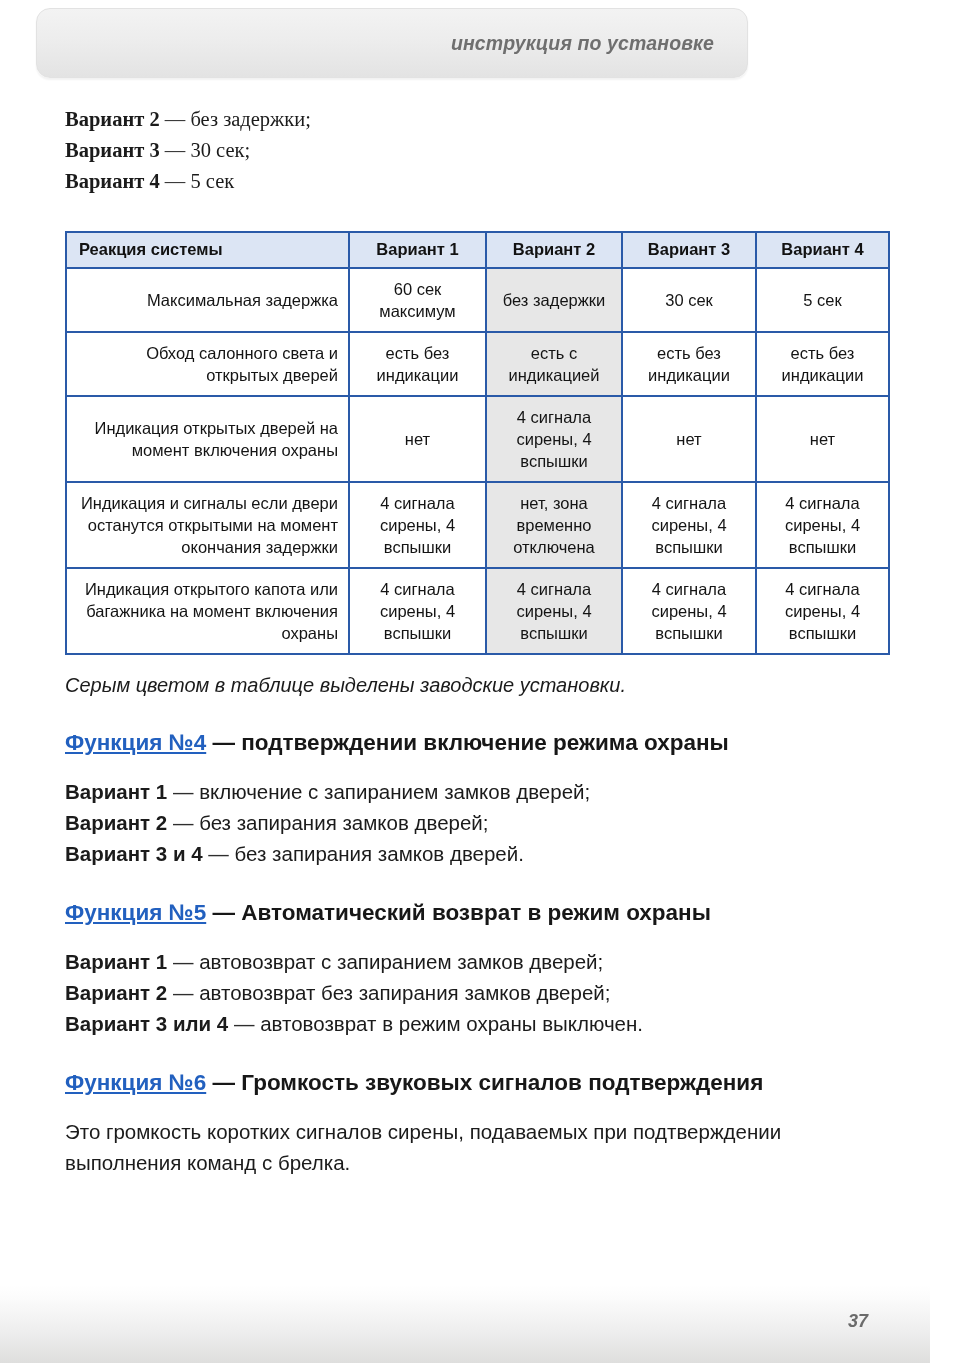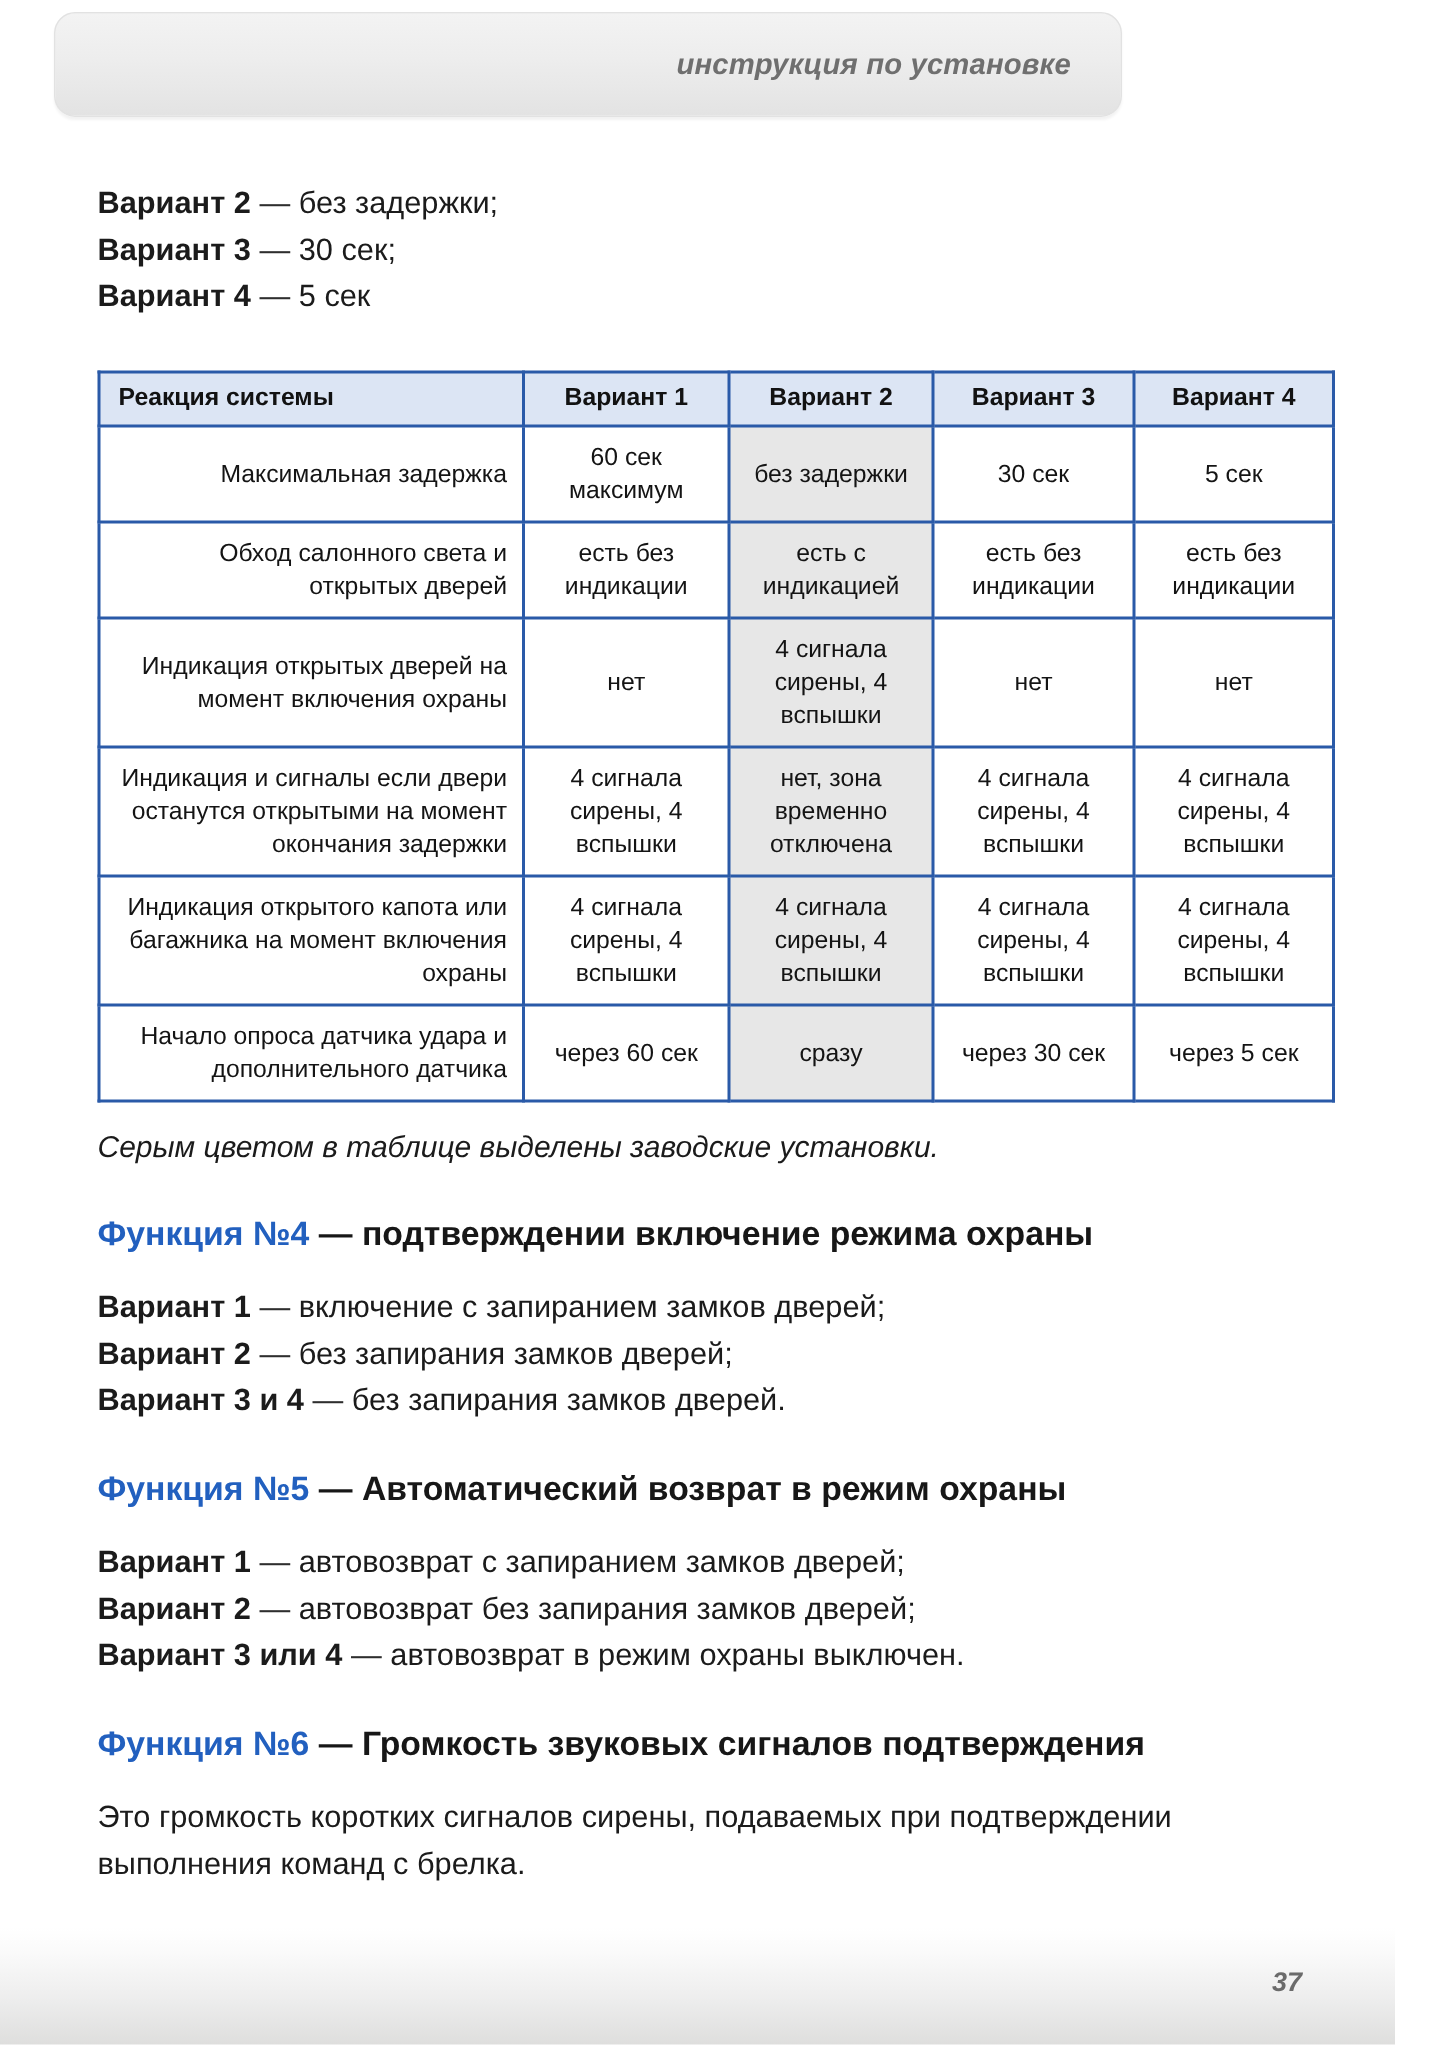--- a/index.html
+++ b/index.html
@@ -71,21 +71,21 @@
     font-weight: bold;
   }
   .variant-line .vl-dash {
     font-weight: normal;
     color: #2e2e2e;
   }
   .variant-line .vl-text {
     font-weight: normal;
   }
 
-  .block-intro { margin-top: 16px; }
+  .block-intro { margin-top: 0px; font-family: Liberation Serif, serif; }
 
   
   .table-wrap {
     margin-top: 34px;
   }
   table.spec {
     border-collapse: collapse;
     width: 823px;
     table-layout: fixed;
     border: 2px solid #2a5aa8;
@@ -152,20 +152,21 @@
   }
   .section-heading {
     font-size: 22.5px;
     font-weight: bold;
     line-height: 31px;
     color: #171717;
     margin-bottom: 0;
   }
   .section-heading .fn-num {
     color: #2260bf;
+    text-decoration: underline;
   }
   .section-heading .fn-dash {
     color: #171717;
   }
   .section-heading .fn-rest {
     color: #171717;
   }
   .section-body {
     margin-top: 18px;
   }
@@ -257,27 +258,20 @@
               <td class="cell-val cell-default">нет, зона временно отключена</td>
               <td class="cell-val">4 сигнала сирены, 4 вспышки</td>
               <td class="cell-val">4 сигнала сирены, 4 вспышки</td>
             </tr>
             <tr>
               <td class="cell-react">Индикация открытого капота или багажника на момент включения охраны</td>
               <td class="cell-val">4 сигнала сирены, 4 вспышки</td>
               <td class="cell-val cell-default">4 сигнала сирены, 4 вспышки</td>
               <td class="cell-val">4 сигнала сирены, 4 вспышки</td>
               <td class="cell-val">4 сигнала сирены, 4 вспышки</td>
-            </tr>
-            <tr>
-              <td class="cell-react">Начало опроса датчика удара и дополнительного датчика</td>
-              <td class="cell-val">через 60 сек</td>
-              <td class="cell-val cell-default">сразу</td>
-              <td class="cell-val">через 30 сек</td>
-              <td class="cell-val">через 5 сек</td>
             </tr>
           </tbody>
       </table>
     </div>
 
     <div class="note-italic">Серым цветом в таблице выделены заводские установки.</div>
 
     <div id="sections">
         <div class="section">
           <div class="section-heading"><span class="fn-num" style="color: rgb(34, 96, 191);">Функция №4</span> <span class="fn-dash">—</span> <span class="fn-rest">подтверждении включение режима охраны</span></div>

